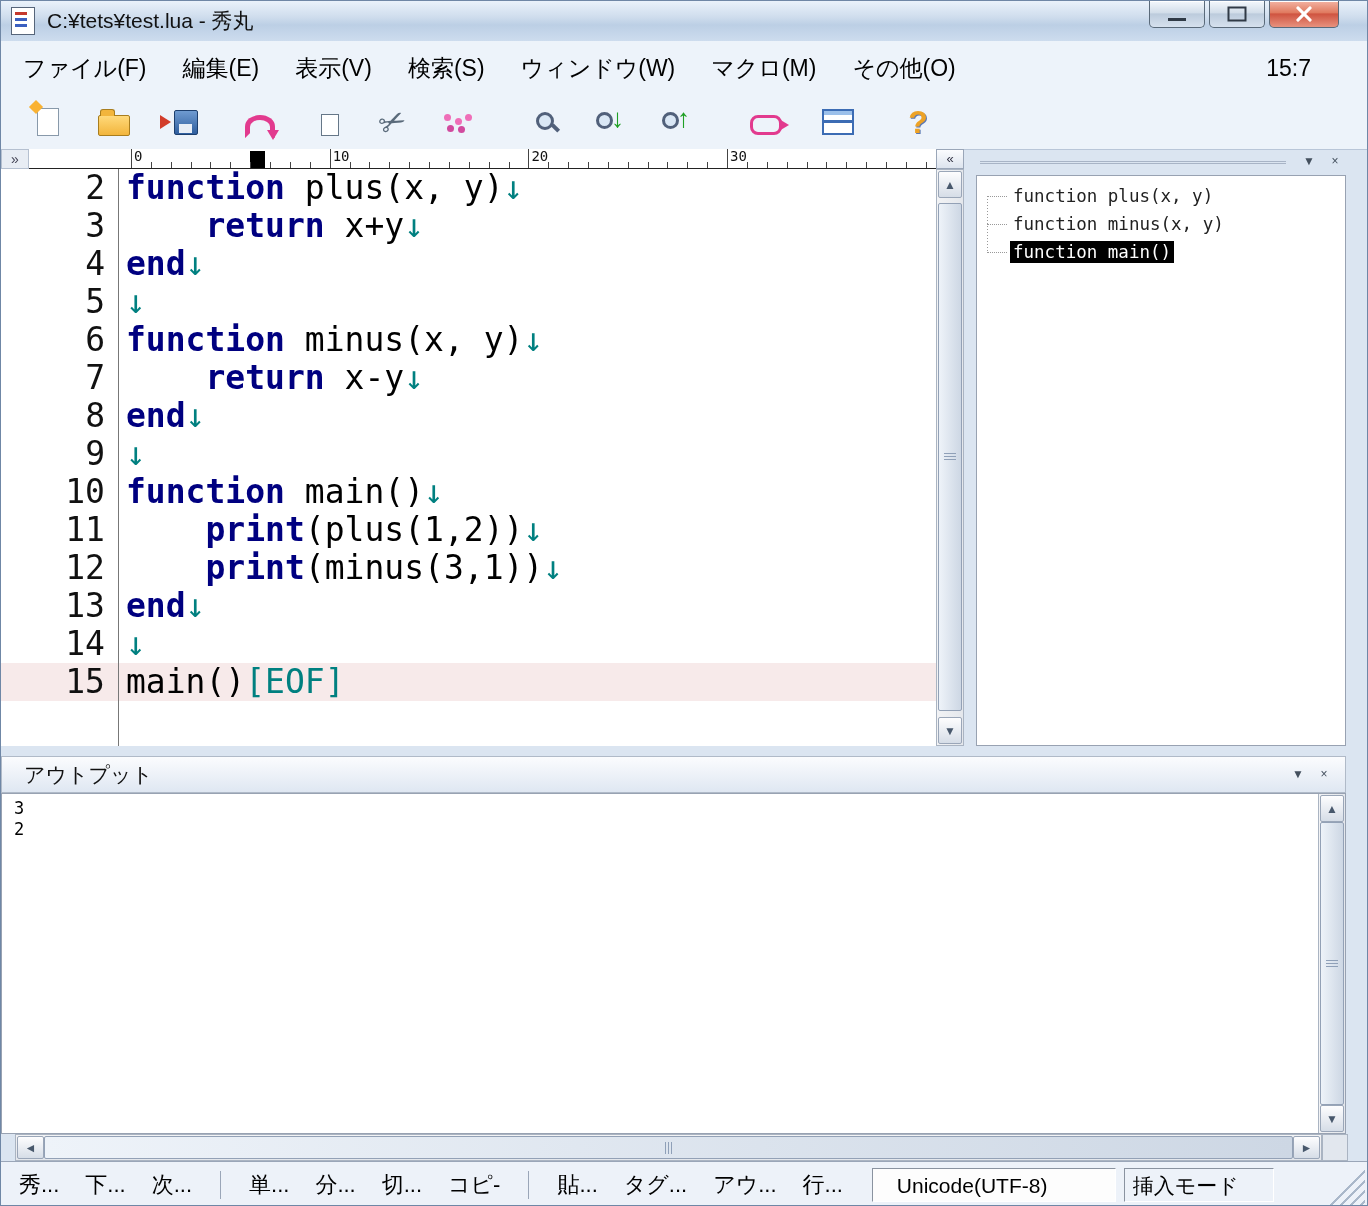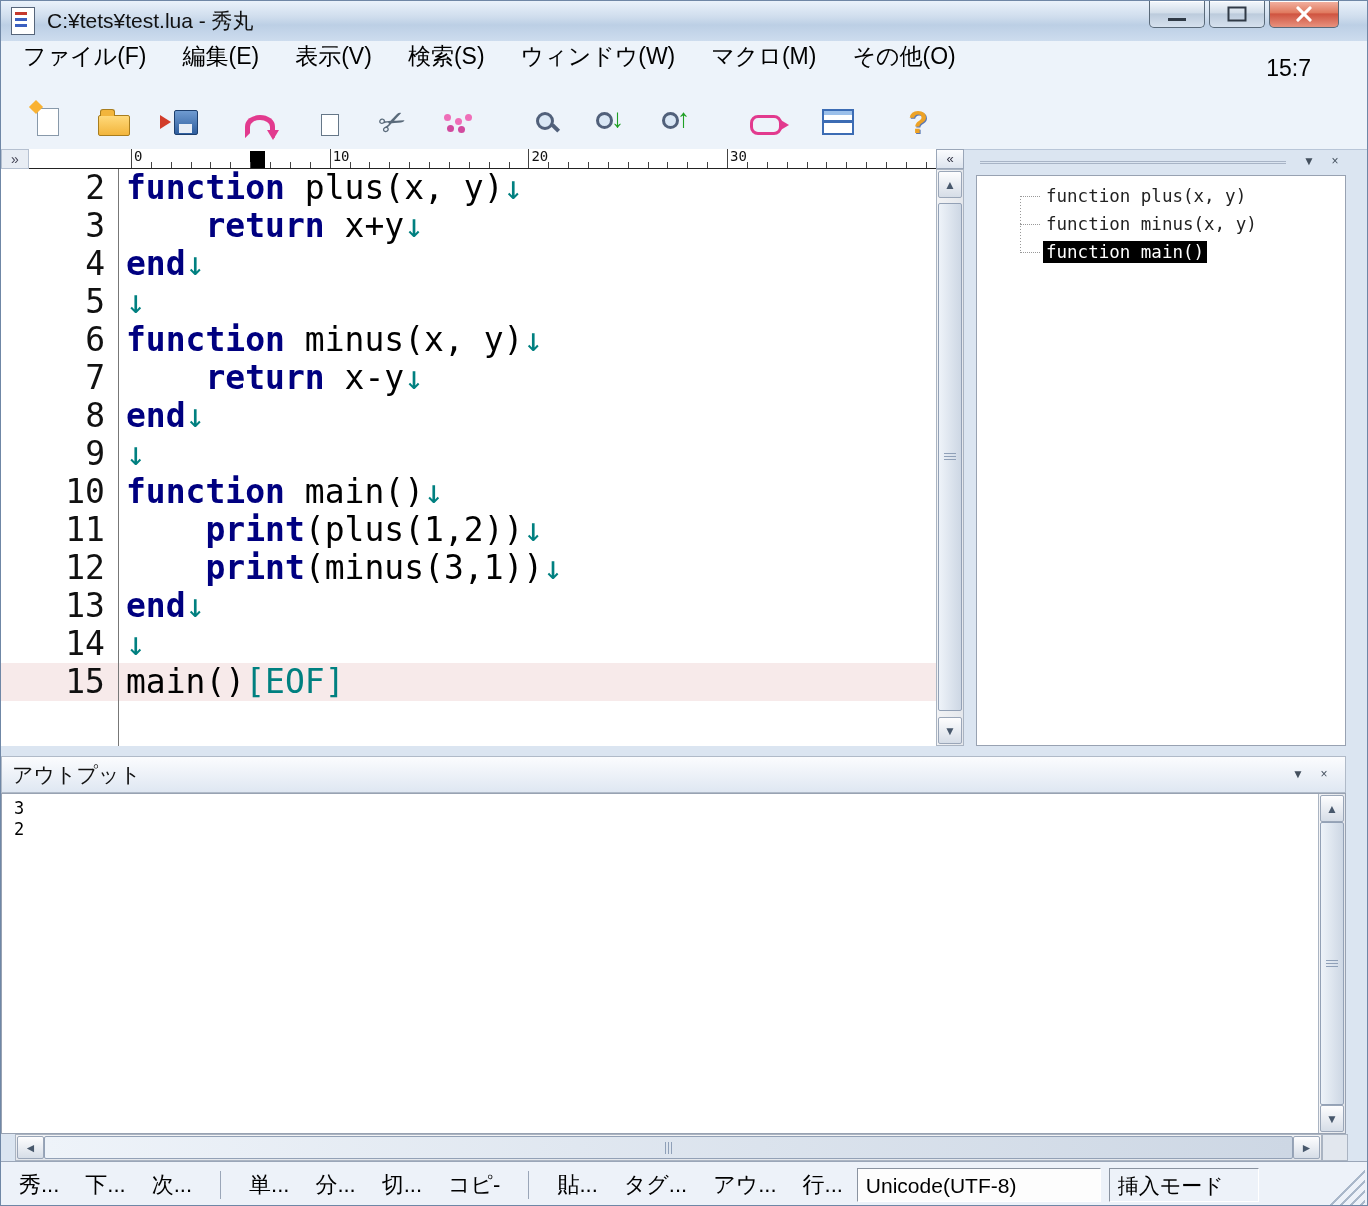--- a/index.html
+++ b/index.html
@@ -19,21 +19,21 @@
     background:linear-gradient(#f4f8fc,#d2dde9 45%,#bccbdc 50%,#d6e1ee);box-shadow:inset 0 1px 0 #fff;}
   .wc-close{width:68px;background:linear-gradient(#f3b4a4,#e07a5f 45%,#cf5440 50%,#e8927e);}
   .wc-min::after{content:"";position:absolute;left:50%;transform:translateX(-50%);bottom:6px;width:18px;height:3px;background:#303a46;}
   .wc-max::after{content:"";position:absolute;left:50%;top:50%;transform:translate(-50%,-50%);width:15px;height:11px;border:2px solid #303a46;}
   .wc-close::before,.wc-close::after{content:"";position:absolute;left:50%;top:50%;width:20px;height:3px;background:#fff;border-radius:1px;}
   .wc-close::before{transform:translate(-50%,-50%) rotate(45deg);}
   .wc-close::after{transform:translate(-50%,-50%) rotate(-45deg);}
 
   
   .menubar{position:absolute;left:0;top:40px;width:100%;height:54px;background:#edf3fa;border-bottom:1px solid #d4deec;}
-  .menu-items{display:flex;gap:36px;align-items:flex-start;height:100%;padding-left:22px;font-size:23px;color:#000;}
+  .menu-items{display:flex;gap:36px;align-items:center;height:100%;padding-left:22px;font-size:23px;color:#000;}
   .menu-item{cursor:default;}
   .cursor-pos{position:absolute;right:56px;top:0;line-height:54px;font-size:23px;color:#000;}
 
   
   .toolbar{position:absolute;left:0;top:94px;width:100%;height:54px;background:#edf3fa;border-bottom:1px solid #b9c6d8;}
   .tb-box{display:flex;align-items:center;height:100%;padding-left:24px;gap:20px;}
   .tb-btn{width:46px;height:42px;display:flex;align-items:center;justify-content:center;position:relative;}
   .tb-btn[data-name="undo-icon"]{margin-left:14px;}
   .tb-btn[data-name="search-icon"]{margin-left:22px;}
   .tb-btn[data-name="replace-icon"]{margin-left:22px;}
@@ -110,45 +110,45 @@
   .sb-right{right:1px;top:1px;bottom:1px;width:25px;}
   .h-thumb{left:28px;right:28px;top:1px;bottom:1px;}
   .h-thumb::after{width:8px;height:12px;background:repeating-linear-gradient(90deg,#8fa0b8 0 1px,transparent 1px 3px);}
   .scroll-corner{position:absolute;left:1321px;top:1133px;width:26px;height:27px;background:#e2e7ee;border:1px solid #aab4c2;box-sizing:border-box;}
 
   
   .outline-header{position:absolute;left:975px;top:150px;width:370px;height:22px;display:flex;align-items:center;}
   .grip{flex:1;height:0;border-top:3px double #a8b4c6;margin:0 8px 0 4px;}
   .panel-btn{width:20px;height:18px;font-size:12px;line-height:17px;text-align:center;color:#44505e;margin-left:4px;
     border:1px solid transparent;}
-  .outline-panel{position:absolute;left:975px;top:174px;width:370px;height:571px;background:#fff;border:1px solid #98a2b2;box-sizing:border-box;padding-left:33px;}
+  .outline-panel{position:absolute;left:975px;top:174px;width:370px;height:571px;background:#fff;border:1px solid #98a2b2;box-sizing:border-box;}
   .ol-list{position:relative;padding-top:6px;}
   .ol-list::before{content:"";position:absolute;left:10px;top:20px;width:1px;height:56px;
     background:repeating-linear-gradient(180deg,#999 0 1px,transparent 1px 3px);}
   .ol-item{display:flex;align-items:center;height:28px;padding-left:10px;font-family:"DejaVu Sans Mono",monospace;font-size:17.5px;color:#222;}
   .ol-branch{flex:none;width:20px;height:0;border-top:1px dotted #999;margin-right:3px;}
   .ol-label{padding:1px 3px;white-space:pre;}
   .ol-label.selected{background:#000;color:#fff;}
 
   
   .output-header{position:absolute;left:0;top:755px;width:1345px;height:37px;
     background:linear-gradient(#fbfcfe,#dfe7f2);border:1px solid #b0bac8;box-sizing:border-box;display:flex;align-items:center;}
-  .output-title{margin-left:10px;font-size:21px;color:#111;flex:none;}
+  .output-title{margin-left:22px;font-size:21px;color:#111;flex:none;}
   .oh-grip{flex:1;height:0;border-top:0;}
   .oh-btns{display:flex;margin-right:10px;}
   .output-body{position:absolute;left:0;top:792px;width:1345px;height:341px;background:#fff;border:1px solid #98a2b2;box-sizing:border-box;}
   .output-text{padding:4px 0 0 12px;font-family:"DejaVu Sans Mono",monospace;font-size:17px;line-height:21px;color:#000;}
 
   
   .statusbar{position:absolute;left:0;top:1160px;width:100%;height:46px;background:#edf2f9;border-top:1px solid #9aa6b8;
     display:flex;align-items:center;box-sizing:border-box;}
   .sb-buttons{display:flex;align-items:center;padding-left:18px;gap:26px;font-size:22px;color:#000;}
   .sb-btn{white-space:nowrap;}
   .sb-sep{width:1px;height:28px;background:#9aa6b8;margin:0 2px;}
-  .sb-enc{margin-left:14px;width:244px;height:34px;line-height:34px;padding-left:8px;font-size:21px;background:#fdfdfd;
+  .sb-enc{margin-left:29px;width:244px;height:34px;line-height:34px;padding-left:24px;font-size:21px;background:#fdfdfd;
     border:1px solid;border-color:#8a93a0 #fff #fff #8a93a0;box-sizing:border-box;white-space:nowrap;overflow:hidden;}
   .sb-mode{margin-left:8px;width:150px;height:34px;line-height:34px;padding-left:8px;font-size:21px;
     border:1px solid;border-color:#8a93a0 #fff #fff #8a93a0;box-sizing:border-box;white-space:nowrap;}
   .sb-grip{position:absolute;right:2px;bottom:2px;width:36px;height:36px;
     background:repeating-linear-gradient(135deg,transparent 0 5px,#aab8ca 5px 7px);
     clip-path:polygon(100% 0,100% 100%,0 100%);}
 </style>
 </head>
 <body>
 

